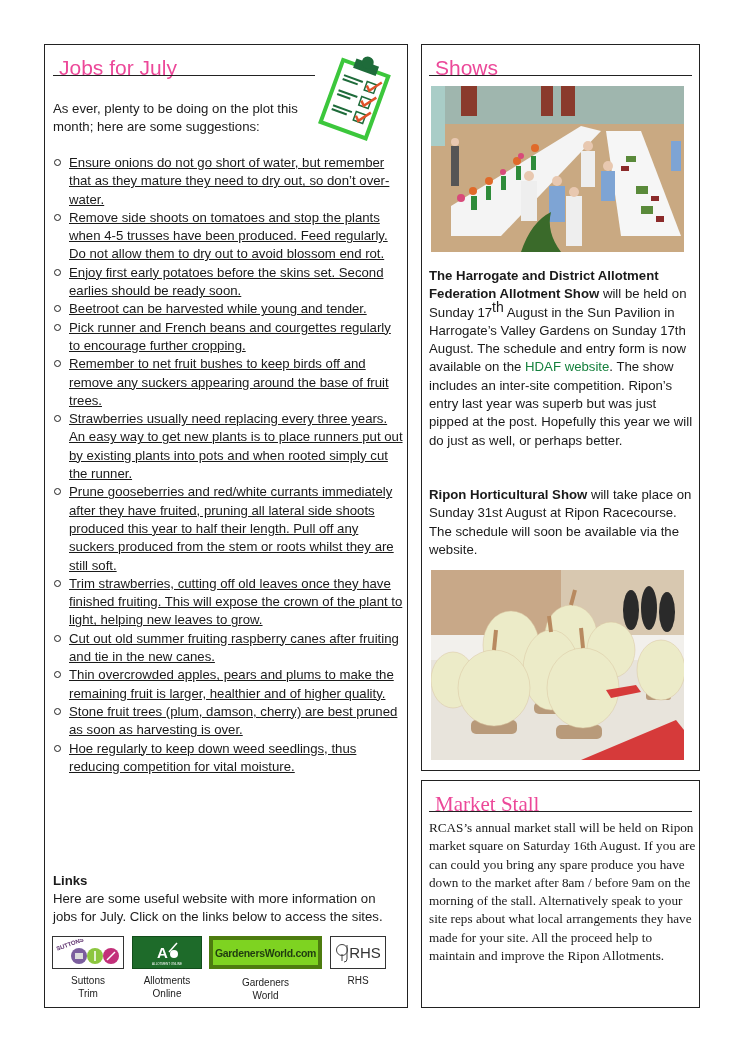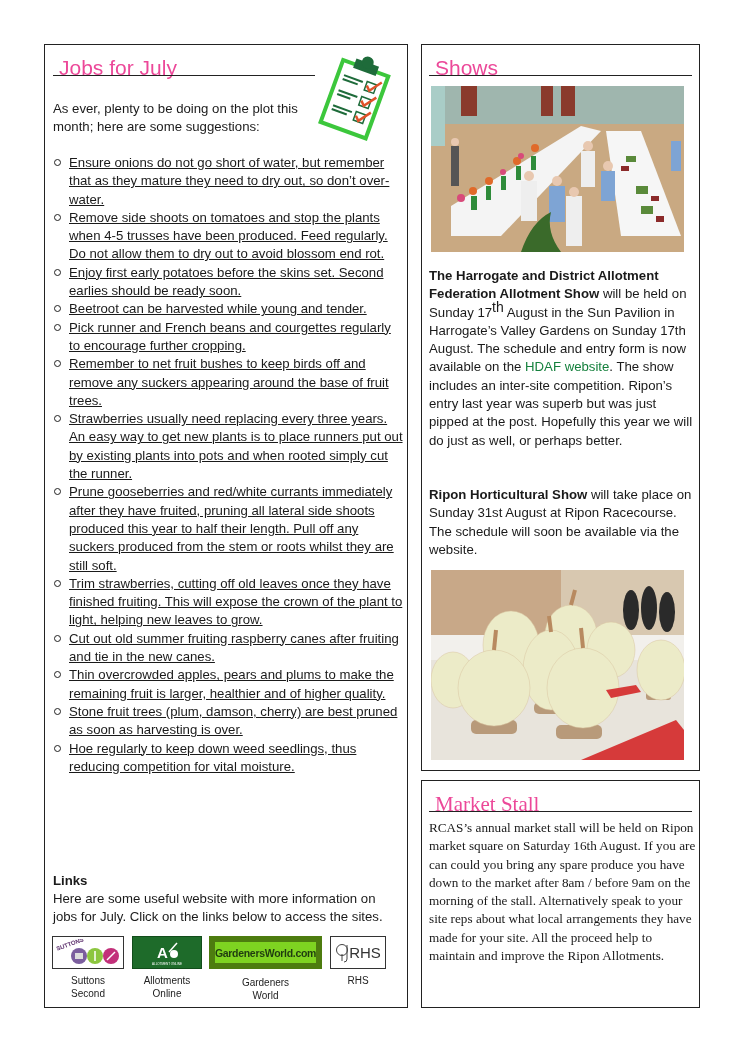--- a/index.html
+++ b/index.html
@@ -15,21 +15,21 @@
   #jobs-intro { position: absolute; left: 8px; top: 55px; width: 260px; }
   #jobs-list { position: absolute; left: 8px; top: 109px; width: 350px; margin: 0; padding: 0; list-style: none; }
   #jobs-list li { position: relative; padding-left: 16px; text-decoration: underline; }
   #jobs-list li .bullet { position: absolute; left: 1px; top: 5px; width: 7px; height: 7px; border: 1.2px solid #222; border-radius: 50%; box-sizing: border-box; }
   #links-heading { position: absolute; left: 8px; top: 827px; font-weight: bold; }
   #links-text { position: absolute; left: 8px; top: 845px; width: 350px; }
   .logo { position: absolute; top: 891px; height: 33px; box-sizing: border-box; display: flex; align-items: center; justify-content: center; cursor: pointer; }
   .logo-caption { position: absolute; top: 929px; font-size: 10px; line-height: 13px; text-align: center; color: #222; }
   #logo-suttons { left: 7px; width: 72px; border: 1px solid #333; background: #fff; }
   #logo-allotments { left: 87px; width: 70px; background: #1e6b2a; border: 1px solid #124d1b; }
-  #logo-gw { left: 164px; width: 113px; background: #7ed321; border: 6px solid #4d7c0f; }
+  #logo-gw { left: 164px; width: 113px; background: #7ed321; border: 4px solid #4d7c0f; }
   #logo-rhs { left: 285px; width: 56px; border: 1px solid #333; background: #fff; }
   .gw-text { font-weight: bold; font-size: 10.5px; color: #1f3b10; letter-spacing: -0.3px; }
   .rhs-text { font-family: "Liberation Sans", sans-serif; font-size: 15px; color: #333; }
   .photo { position: absolute; overflow: hidden; }
   #shows-photo-1 { left: 9px; top: 41px; width: 253px; height: 166px; }
   #shows-photo-2 { left: 9px; top: 525px; width: 253px; height: 190px; }
   #shows-text-1 { position: absolute; left: 7px; top: 222px; width: 268px; }
   #shows-text-2 { position: absolute; left: 7px; top: 441px; width: 268px; }
   #market-text { position: absolute; left: 7px; top: 38px; width: 268px; }
   a.inline-link { color: #15803d; text-decoration: none; }
@@ -95,21 +95,21 @@
       <circle cx="24" cy="17" r="8" fill="#7b5e9e"></circle>
       <circle cx="40" cy="17" r="8" fill="#8cc63f"></circle>
       <circle cx="56" cy="17" r="8" fill="#c2307a"></circle>
       <path d="M20 14 h8 v6 h-8z" fill="#ddd"></path>
       <line x1="40" y1="12" x2="40" y2="22" stroke="#fff" stroke-width="1.5"></line>
       <line x1="52" y1="21" x2="60" y2="13" stroke="#fff" stroke-width="1.5"></line>
     </svg>
   </div>
   <div class="logo-caption" style="left:7px; width:72px;">
     <div>Suttons</div>
-    <div>Second</div>
+    <div>Trim</div>
   </div>
 
   <div class="logo" id="logo-allotments">
     <svg width="60" height="28" viewBox="0 0 60 28">
       <text x="20" y="19" font-size="15" font-weight="bold" fill="#fff" font-family="Liberation Sans, sans-serif">A</text>
       <circle cx="37" cy="15" r="4" fill="#fff"></circle>
       <line x1="32" y1="13" x2="40" y2="4" stroke="#fff" stroke-width="1.5"></line>
       <text x="30" y="26" font-size="3" fill="#fff" text-anchor="middle" font-family="Liberation Sans, sans-serif">ALLOTMENT ONLINE</text>
     </svg>
   </div>

